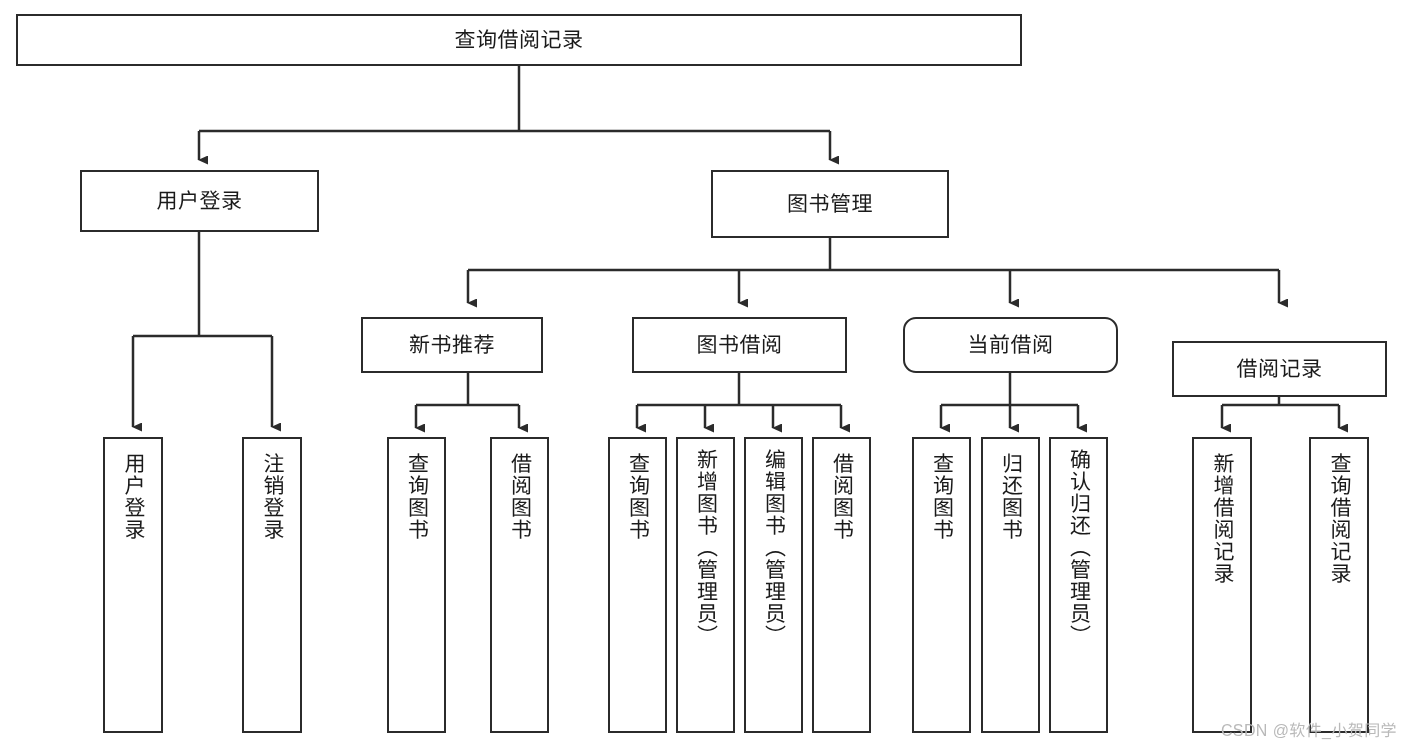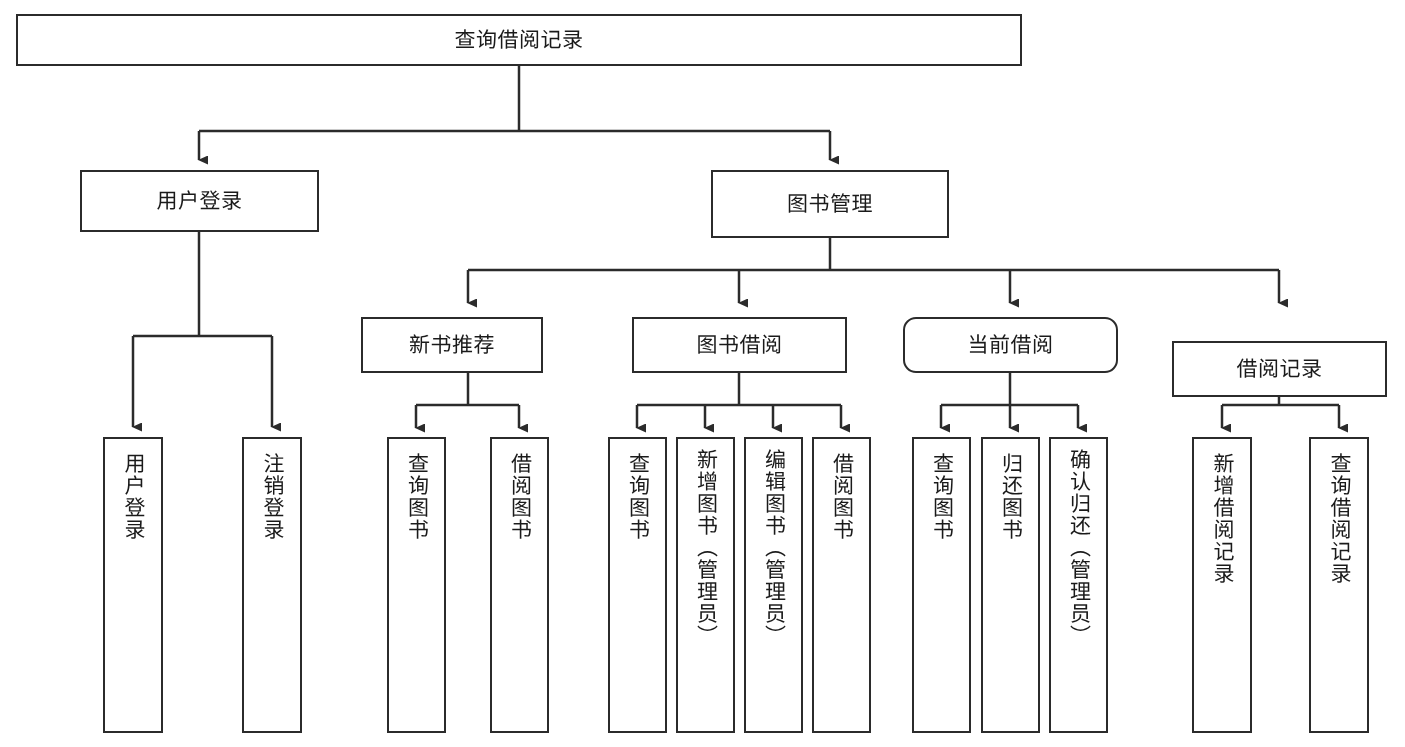--- a/index.html
+++ b/index.html
@@ -205,14 +205,15 @@
   </div>
 
   <div class="node vertical" style="left:1192px; top:437px; width:60px; height:296px;">
     <span class="node-label">新增借阅记录</span>
   </div>
 
   <div class="node vertical" style="left:1309px; top:437px; width:60px; height:296px;">
     <span class="node-label">查询借阅记录</span>
   </div>
 
+  <div id="watermark">CSDN @软件_小贺同学</div>
 
 </div>
 
 </body></html>

